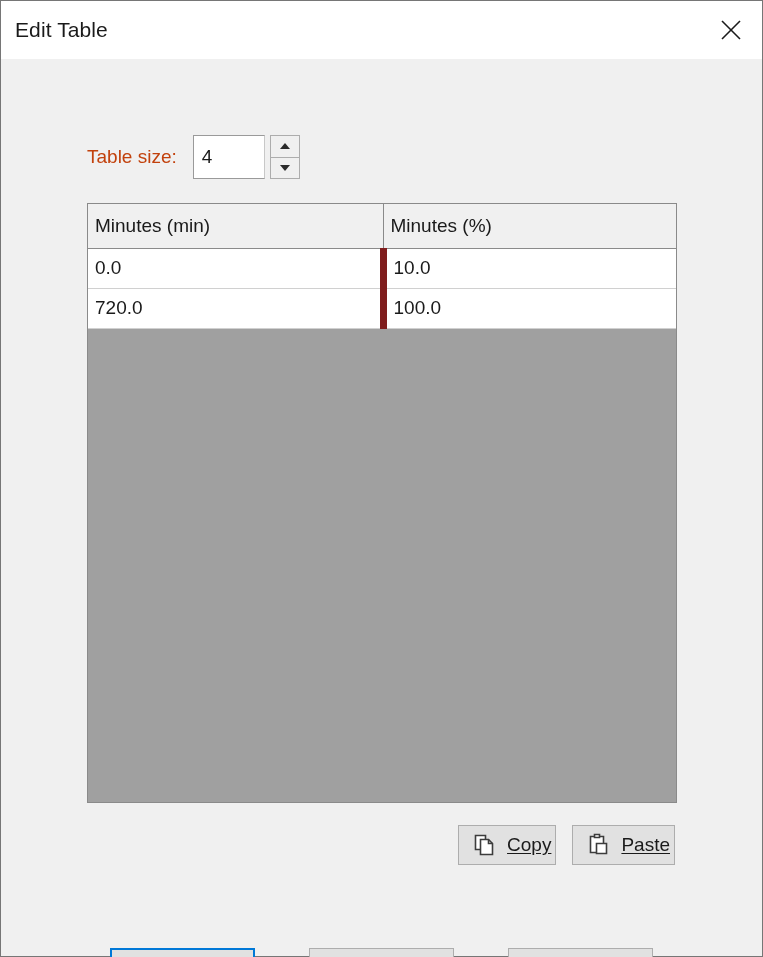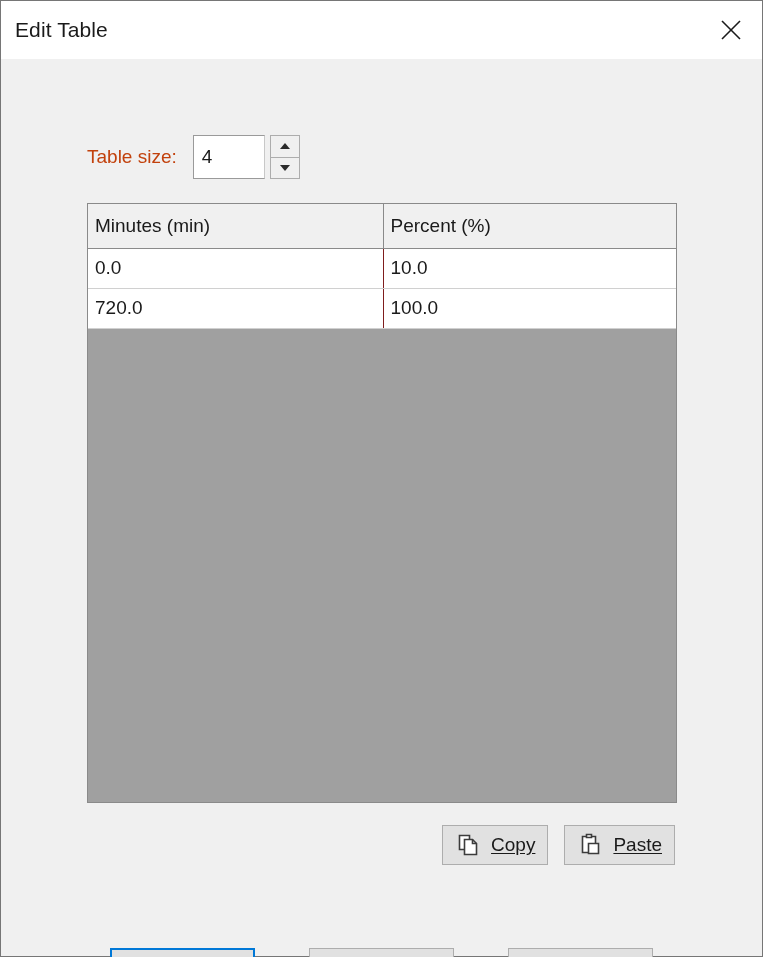--- a/index.html
+++ b/index.html
@@ -144,41 +144,41 @@
   table.grid th {
     background: #f0f0f0;
     border-bottom: 1px solid #8a8a8a;
     border-right: 1px solid #8a8a8a;
     height: 44px;
   }
   table.grid th:last-child { border-right: none; }
   table.grid td {
     background: #ffffff;
     border-bottom: 1px solid #d0d0d0;
-    border-right: 1px solid #7f1d1d;
+    border-right: 7px solid #7f1d1d;
   }
   table.grid td:last-child { border-right: none; }
   .col-0 { width: 295px; }
   
   .cp-row {
     position: absolute;
     right: 87px;
     top: 766px;
     display: flex;
     gap: 16px;
   }
   .cp-btn {
     height: 40px;
     box-sizing: border-box;
     border: 1px solid #adadad;
     background: #e1e1e1;
     display: flex;
     align-items: center;
     gap: 9px;
-    padding: 0 12px 0 13px;
+    padding: 0 4px 0 13px;
     font-size: 19px;
     color: #1a1a1a;
   }
   .cp-btn .label u { text-underline-offset: 2px; }
   .cp-icon { display: block; }
   
   .btn-row {
     position: absolute;
     left: 0;
     top: 889px;
@@ -233,21 +233,21 @@
           <span class="tri-down"></span>
         </div>
       </div>
     </div>
 
     <div class="table-frame">
       <table class="grid">
         <thead>
           <tr>
             <th class="col-0">Minutes (min)</th>
-            <th>Percent (%)</th>
+            <th>Minutes (%)</th>
           </tr>
         </thead>
         <tbody>
           <tr>
             <td class="col-0">0.0</td>
             <td>10.0</td>
           </tr>
           <tr>
             <td class="col-0">720.0</td>
             <td>100.0</td>

